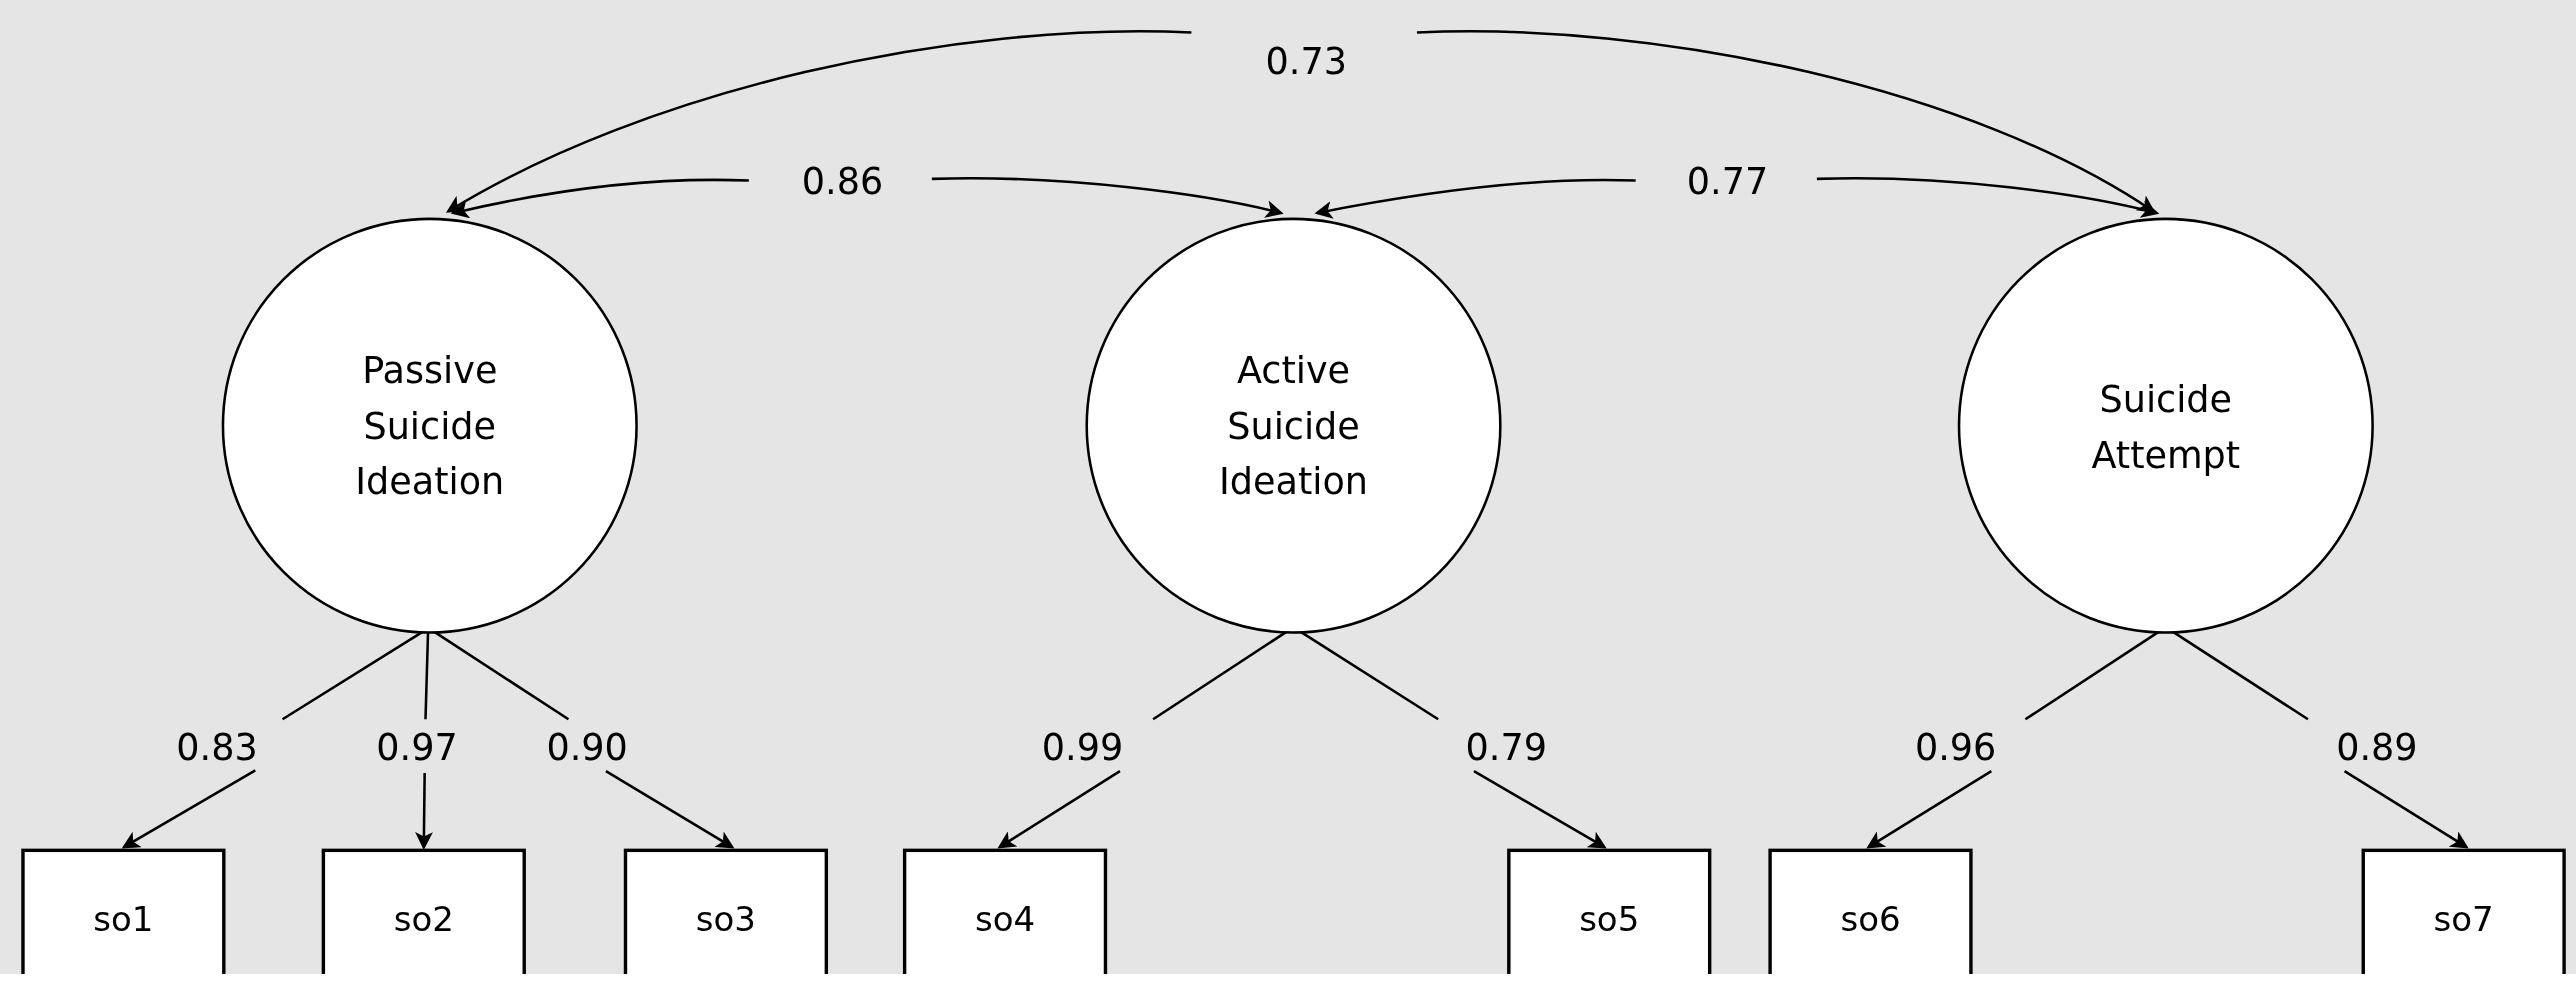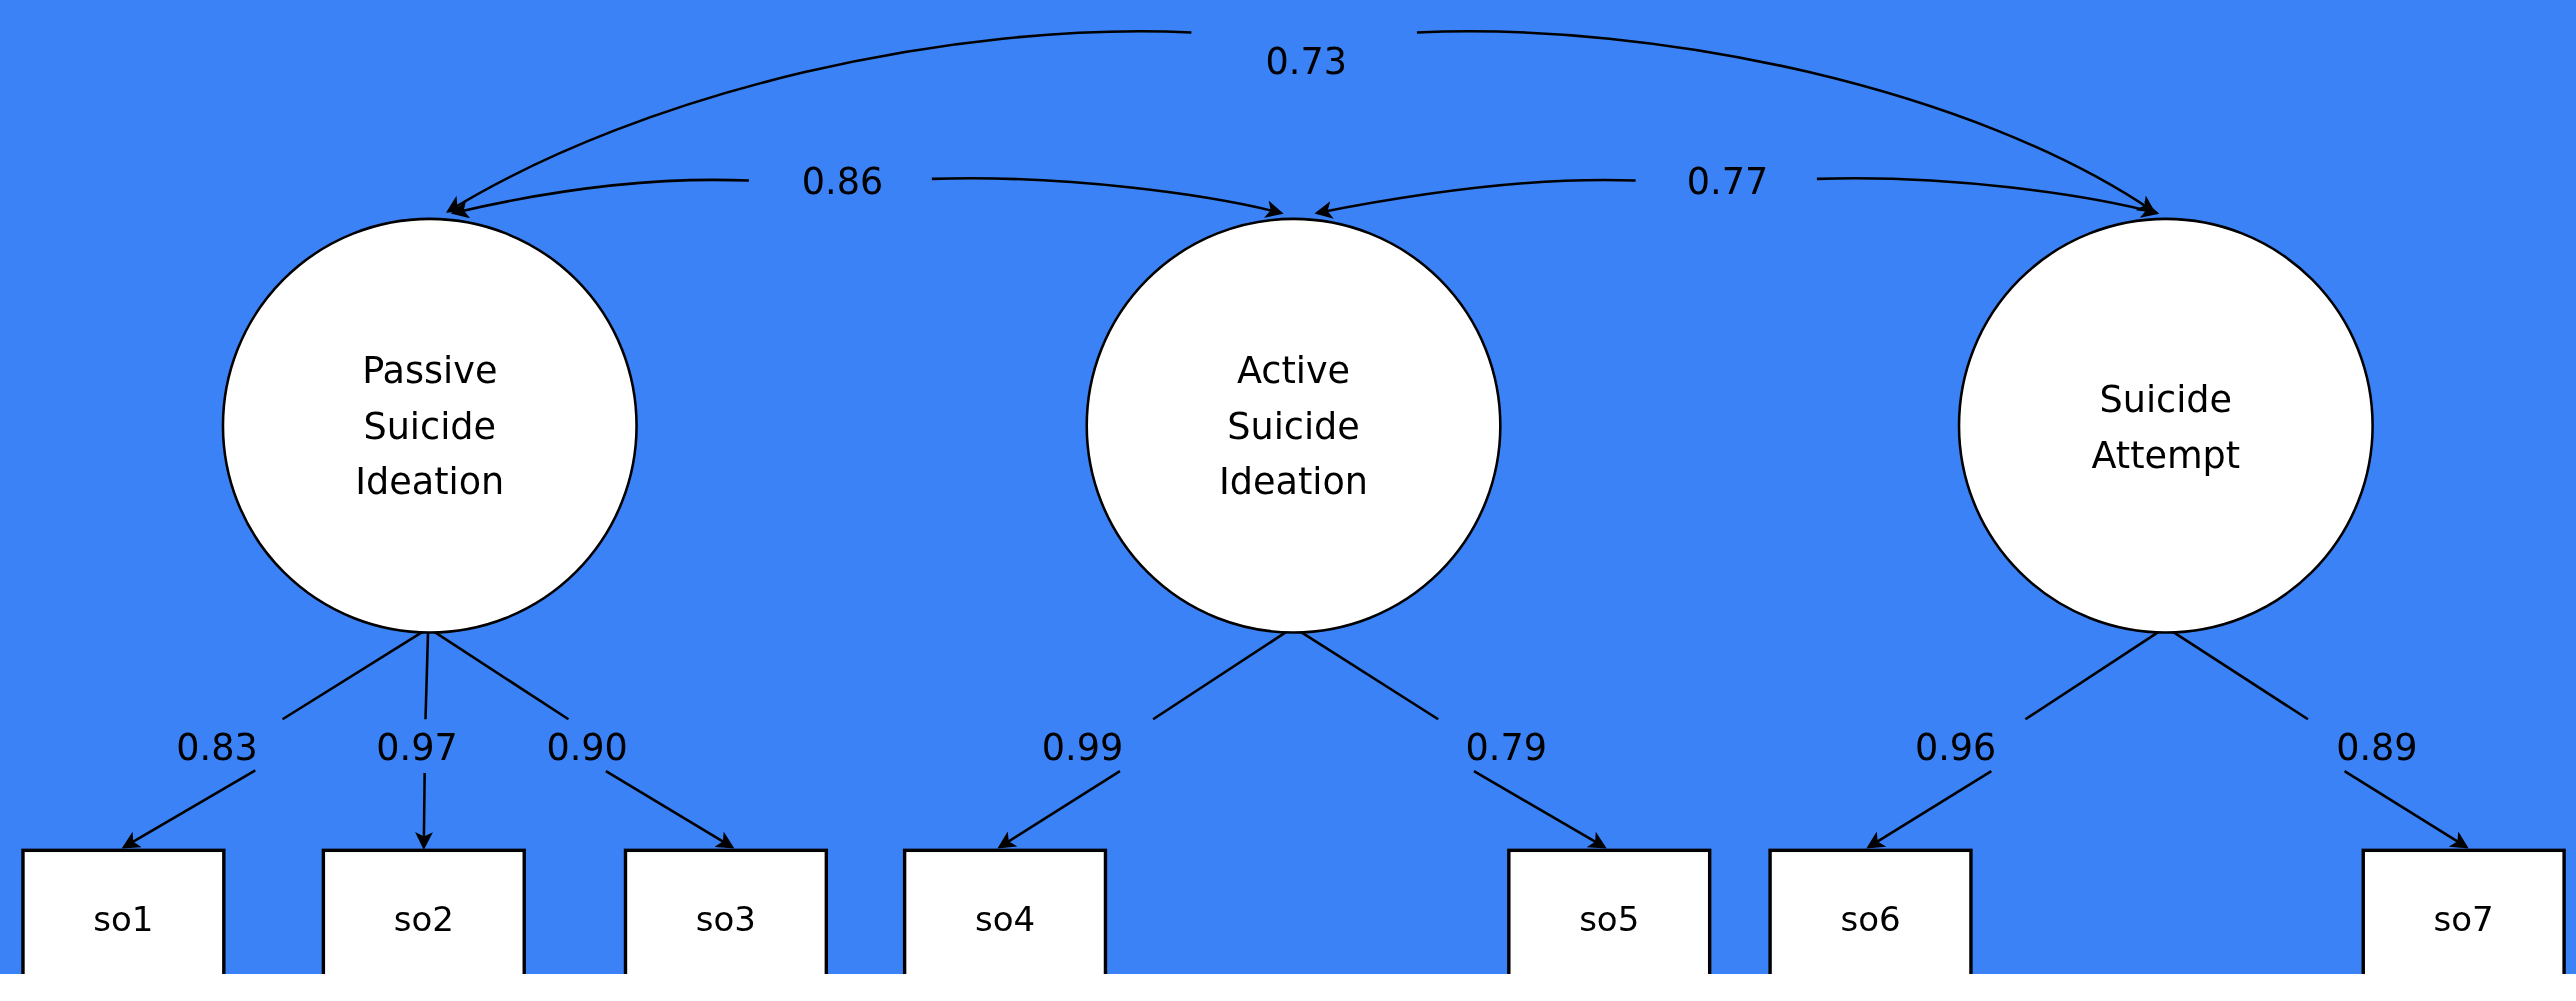--- a/index.html
+++ b/index.html
@@ -7,21 +7,21 @@
     padding: 0;
     background: #ffffff;
   }
   body {
     font-family: "DejaVu Sans", sans-serif;
   }
   #sem-diagram {
     position: relative;
     width: 2576px;
     height: 974px;
-    background: #3b82f6;
+    background: #e5e5e5;
     overflow: hidden;
   }
   svg.sem-canvas {
     display: block;
     width: 2576px;
     height: 1002px;
   }
   .node-shape {
     fill: #ffffff;
     stroke: #000000;

